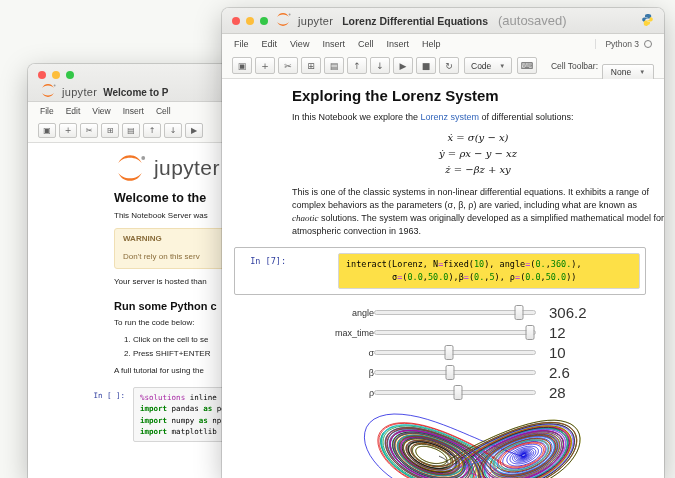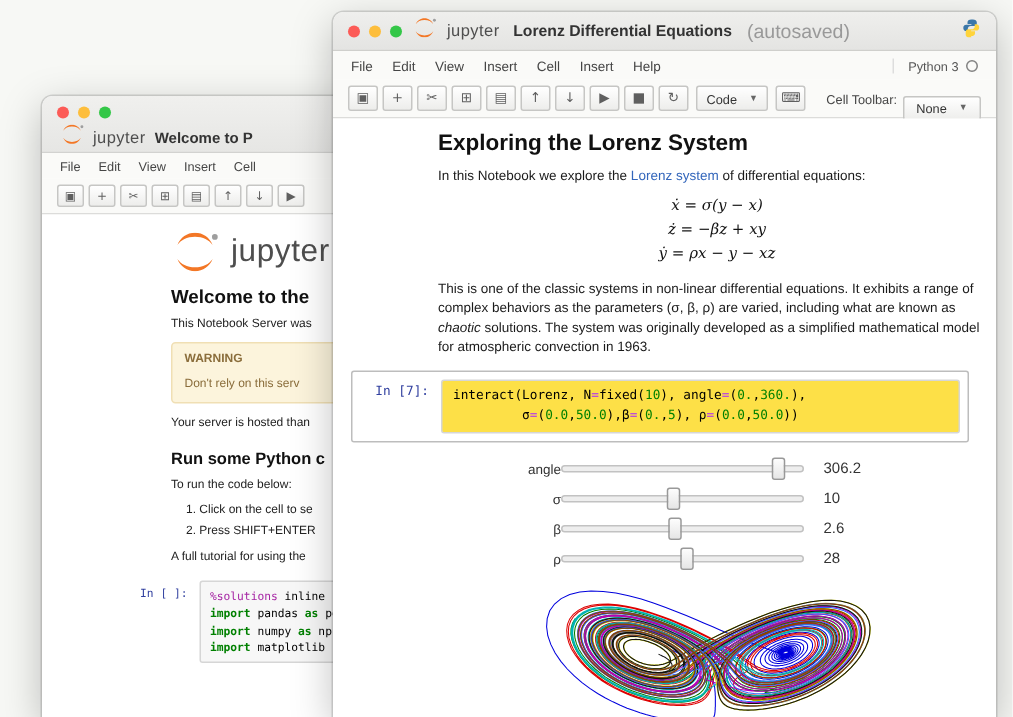--- a/index.html
+++ b/index.html
@@ -42,40 +42,40 @@
   .ctlabel{font-size:8.5px;color:#444;margin-left:auto;white-space:nowrap;}
   .tsel-ct{min-width:52px;justify-content:center;margin-left:4px;margin-top:13px;}
 
   .ft-content{position:absolute;top:71px;left:0;right:0;bottom:0;background:#fff;overflow:hidden;padding-top:8px;}
   .cell{display:flex;}
   .prompt-col{width:70px;flex-shrink:0;}
   .cell-body{flex:1;min-width:0;}
   .nb-heading{font-size:15px;font-weight:bold;color:#111;margin-bottom:7px;}
   .nb-p{font-size:9px;color:#1a1a1a;line-height:1.45;}
   .nb-link{color:var(--link-blue);text-decoration:none;}
-  .nb-em{font-style:italic;}
+  .nb-em{font-style:italic;font-family:Liberation Serif, serif;}
   .equations{text-align:center;font-family:"DejaVu Serif",serif;font-style:italic;font-size:10px;color:#111;margin:6px 0 8px;}
   .equations .list-line{line-height:1.6;white-space:pre;}
 
-  .icell{border:1px solid #bdbdbd;border-radius:2px;margin:9px 18px 0 12px;padding:5px;display:flex;}
+  .icell{border:1px solid #bdbdbd;border-radius:2px;margin:9px 18px 0 12px;padding:5px;display:flex;gap:44px;}
   .iprompt{width:54px;flex-shrink:0;text-align:right;padding:3px 8px 0 0;font-family:"DejaVu Sans Mono",monospace;font-size:8.5px;color:var(--prompt-blue);white-space:nowrap;}
   .codebox{flex:1;background:#fde047;border:1px solid #d6d6d6;border-radius:2px;padding:4px 7px;min-width:0;}
   .code-line{font-family:"DejaVu Sans Mono",monospace;font-size:8.5px;line-height:1.5;color:#000;white-space:pre;}
   .bk-codebox .code-line{font-size:7.5px;}
   .tok-num{color:var(--num-green);}
   .tok-kw{color:var(--kw-green);font-weight:bold;}
   .tok-magic{color:var(--magic-purple);}
   .tok-op{color:var(--op-purple);}
 
   #widget-area{margin-top:8px;}
   .w-row{display:flex;align-items:center;height:20px;}
   .w-label{width:152px;text-align:right;padding-right:0;font-size:9px;color:#333;white-space:nowrap;}
   .w-track{position:relative;width:162px;height:5px;background:#eee;border:1px solid #c2c2c2;border-radius:3px;}
   .w-handle{position:absolute;top:-6px;width:9px;height:15px;background:linear-gradient(#fdfdfd,#e6e6e6);border:1px solid #999;border-radius:2px;transform:translateX(-50%);}
-  .w-value{margin-left:13px;font-size:10px;color:#333;}
+  .w-value{margin-left:13px;font-size:15px;color:#333;}
   #lorenz-plot{display:block;margin:4px 0 0 120px;}
 
   
   .bk-titlebar{height:38px;background:linear-gradient(#f0f0ee,#e6e6e4);border-bottom:1px solid #d2d2d0;padding:7px 10px 0;}
   .bk-header{display:flex;align-items:center;gap:6px;margin-top:4px;padding-left:2px;}
   .bk-title{font-size:10px;color:#333;font-weight:bold;white-space:nowrap;}
   .bk-menu{height:17px;background:#fafaf8;display:flex;gap:12px;align-items:center;padding:0 12px;}
   .bk-menu .menu-item{font-size:8.5px;}
   .bk-toolbar{height:24px;background:#fafaf8;border-bottom:1px solid #dcdcda;display:flex;align-items:center;padding:0 10px;}
   .bk-content{position:absolute;top:79px;left:0;right:0;bottom:0;background:#fff;padding-top:10px;overflow:hidden;}
@@ -237,26 +237,26 @@
       <span class="caret">▼</span>
     </div>
   </div>
 
   <div class="ft-content">
     <div class="cell">
       <div class="prompt-col"></div>
       <div class="cell-body">
         <div class="nb-heading">Exploring the Lorenz System</div>
         <div class="nb-p">
-          <span>In this Notebook we explore the </span><a href="#" class="nb-link">Lorenz system</a><span> of differential equations:</span>
+          <span>In this Notebook we explore the </span><a href="#" class="nb-link">Lorenz system</a><span> of differential solutions:</span>
         </div>
         <div class="equations">
             <div class="list-line">ẋ = σ(y − x)</div>
+            <div class="list-line">ẏ = ρx − y − xz</div>
             <div class="list-line">ż = −βz + xy</div>
-            <div class="list-line">ẏ = ρx − y − xz</div>
           </div>
         <div class="nb-p">
           <span>This is one of the classic systems in non-linear differential equations. It exhibits a range of complex behaviors as the parameters (σ, β, ρ) are varied, including what are known as </span><span class="nb-em">chaotic</span><span> solutions. The system was originally developed as a simplified mathematical model for atmospheric convection in 1963.</span>
         </div>
       </div>
     </div>
 
     <div class="icell">
       <div class="iprompt">In [7]:</div>
       <div class="codebox">
@@ -265,20 +265,27 @@
         </div>
     </div>
 
     <div id="widget-area">
         <div class="w-row">
           <span class="w-label">angle</span>
           <div class="w-track">
             <div class="w-handle" style="left: 90%;"></div>
           </div>
           <span class="w-value">306.2</span>
+        </div>
+        <div class="w-row">
+          <span class="w-label">max_time</span>
+          <div class="w-track">
+            <div class="w-handle" style="left: 97%;"></div>
+          </div>
+          <span class="w-value">12</span>
         </div>
         <div class="w-row">
           <span class="w-label">σ</span>
           <div class="w-track">
             <div class="w-handle" style="left: 46%;"></div>
           </div>
           <span class="w-value">10</span>
         </div>
         <div class="w-row">
           <span class="w-label">β</span>

